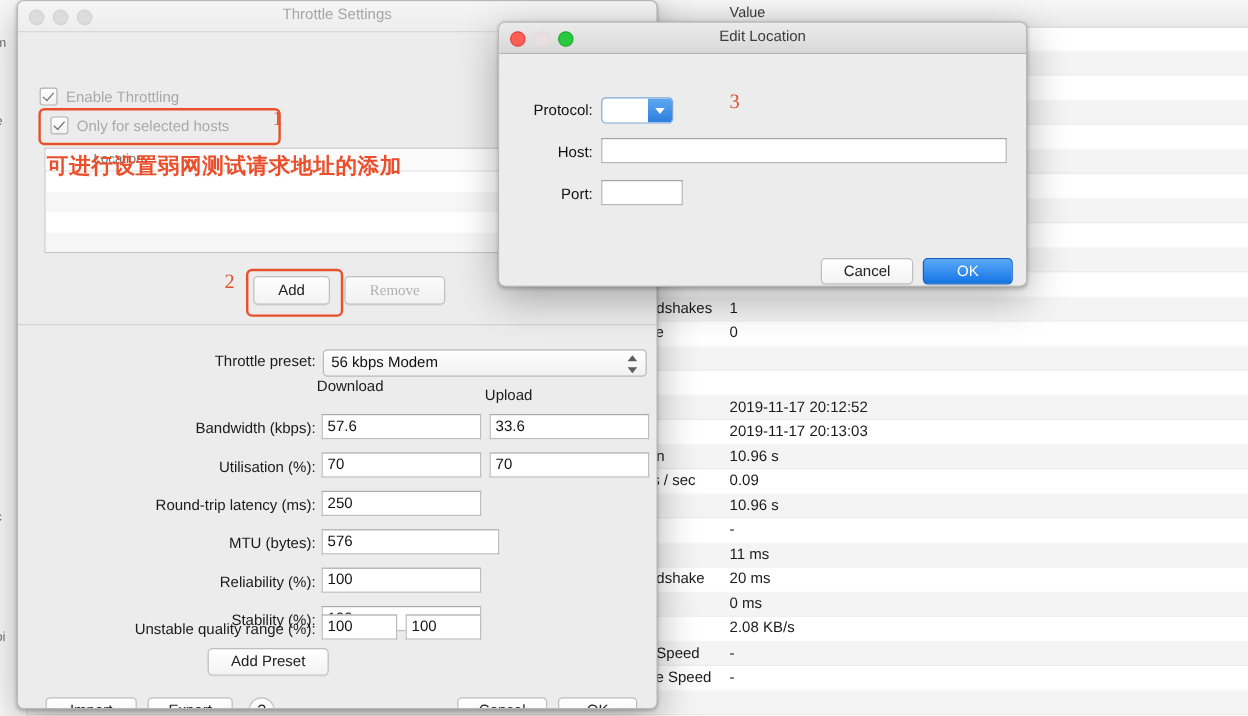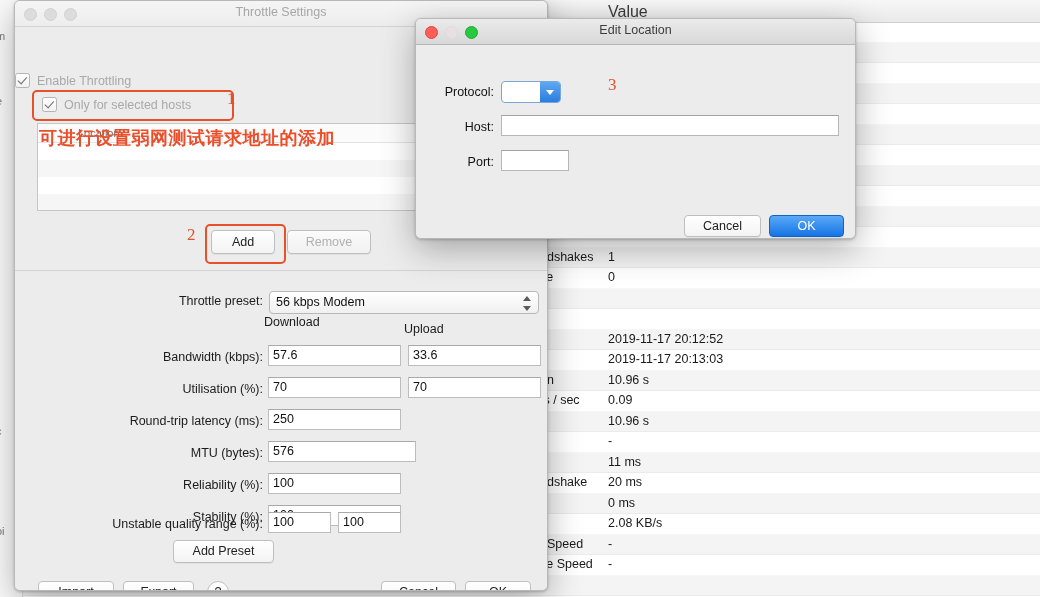--- a/index.html
+++ b/index.html
@@ -25,21 +25,21 @@
   }
   .bg-header {
     position: absolute;
     left: 0; top: 0; width: 1040px; height: 22px;
     background: linear-gradient(#f7f7f7, #e9e9e9);
     border-bottom: 1px solid #cfcfcf;
   }
   .bg-header .col-value {
     position: absolute;
     left: 608px; top: 3px;
-    font-size: 16px; color: #3a3a3a;
+    font-size: 12px; color: #3a3a3a;
   }
   .bg-rows {
     position: absolute;
     left: 0; top: 22px; width: 1040px;
   }
   .bg-row {
     position: relative;
     height: 19.5px;
     line-height: 19.5px;
     font-size: 12.5px;
@@ -192,21 +192,21 @@
     border: 1px solid #bfbfbf;
     border-radius: 4px;
     font-size: 12.5px;
     color: #222;
     text-align: center;
     box-shadow: 0 1px 0 rgba(0,0,0,0.05);
     box-sizing: border-box;
     cursor: default;
     user-select: none;
   }
-  .btn.disabled { color: #b1b1b1; }
+  .btn.disabled { color: #b1b1b1; font-family: Liberation Serif, serif; }
   .btn.primary {
     background: linear-gradient(#5aa9f8, #1574e4);
     border: 1px solid #1063c4;
     color: #ffffff;
   }
 
   #btn-add {
     position: absolute; left: 196px; top: 203px;
     width: 64px; height: 24px; line-height: 22px;
   }
@@ -491,21 +491,21 @@
       <div class="lights">
         <div class="light grey"></div>
         <div class="light grey"></div>
         <div class="light grey"></div>
       </div>
       <div class="title-text inactive">Throttle Settings</div>
     </div>
 
     <div id="throttle-body">
 
-      <div class="chk-row" style="left:0; top:46px;">
+      <div class="chk-row" style="left:18px; top:46px;">
         <div class="checkbox checked"></div>
         <div class="chk-label">Enable Throttling</div>
       </div>
 
       <div class="chk-row" style="left:27px; top:70px;">
         <div class="checkbox checked"></div>
         <div class="chk-label">Only for selected hosts</div>
       </div>
 
       <div class="hl-box" style="left:17px; top:63px; width:198px; height:27px;"></div>

